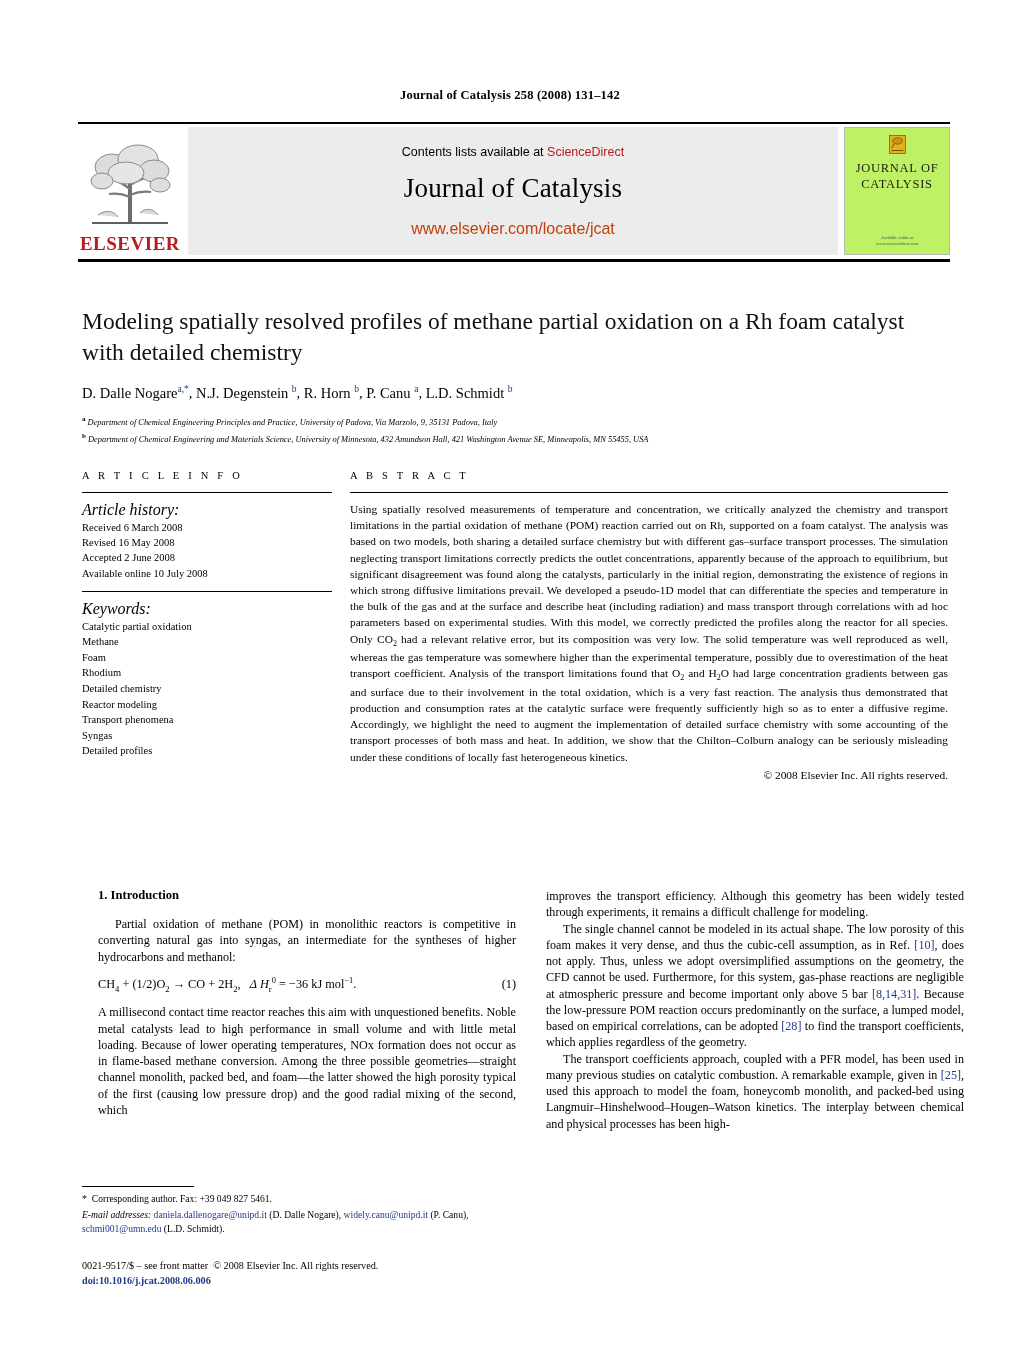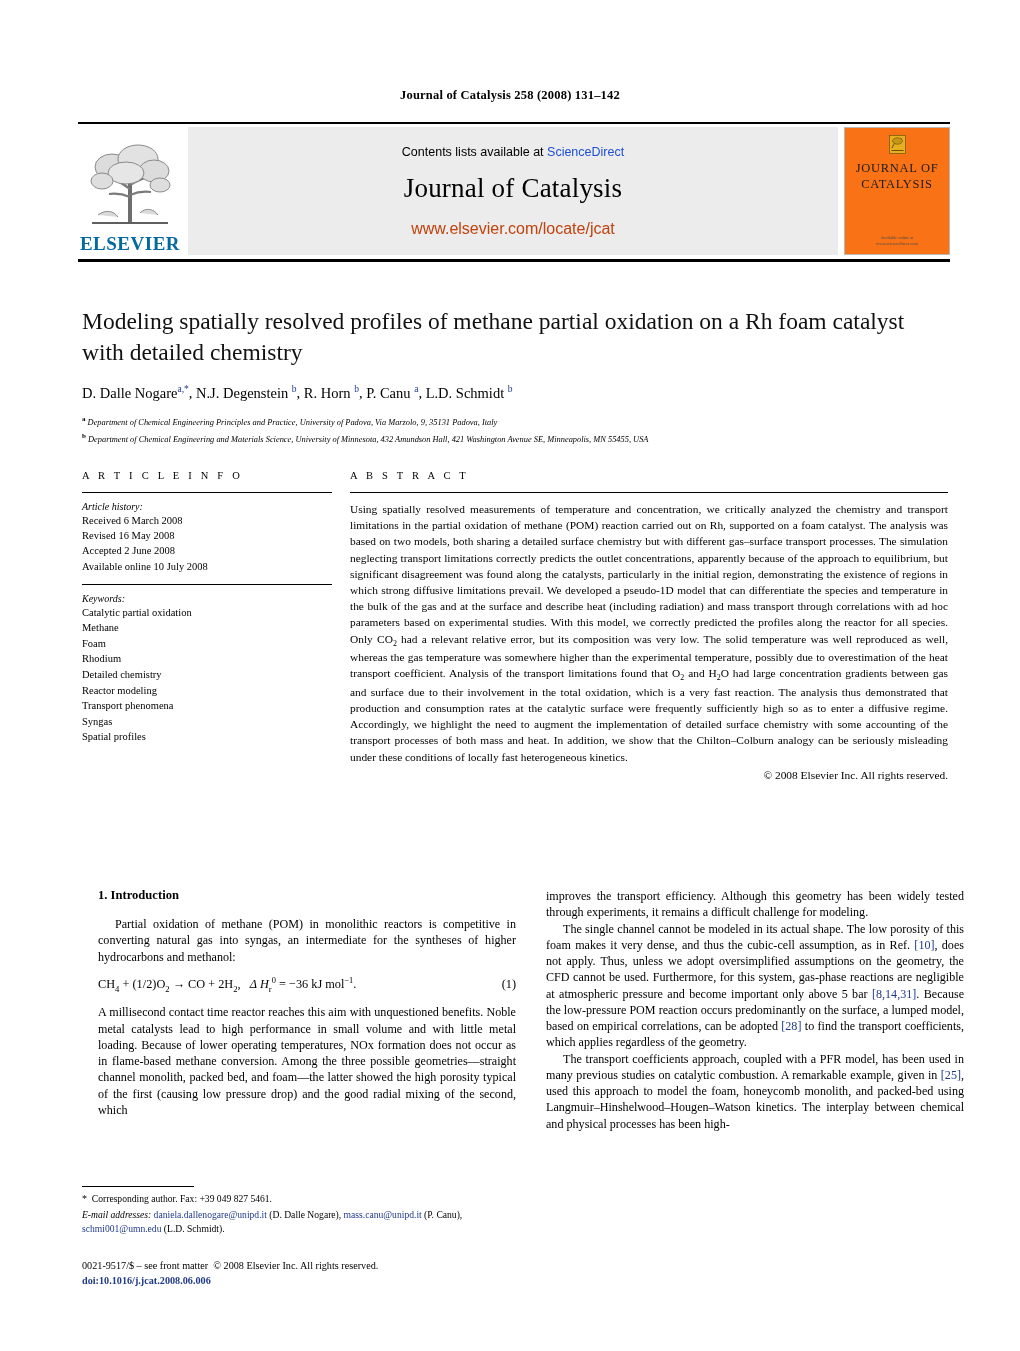--- a/index.html
+++ b/index.html
@@ -25,39 +25,39 @@
   .rule-top { border-top:2.5px solid #000; width:872px; }
   .mast-inner { display:flex; align-items:stretch; height:128px; margin-top:3px; }
 
   .elsevier-logo {
     width:104px; flex:0 0 104px; display:flex; flex-direction:column;
     align-items:center; justify-content:flex-end; padding-bottom:2px;
   }
   .tree-svg { display:block; }
   .elsevier-word {
     font-family:"Liberation Serif", serif;
-    color:#0369a1; font-size:19px; font-weight:bold;
+    color:#b91c1c; font-size:19px; font-weight:bold;
     letter-spacing:0.5px; line-height:1; margin-top:1px;
   }
 
   .contents-box {
     flex:1 1 auto; background:#ececec; margin:0 6px 0 6px;
     display:flex; flex-direction:column; align-items:center;
     justify-content:center; padding:6px 0;
   }
   .contents-line { font-family:"Liberation Sans", sans-serif; font-size:12.5px; }
-  .sd-link { color:#1d4ed8; }
+  .sd-link { color:#b91c1c; }
   .jtitle {
     font-family:"Liberation Serif", serif;
     font-size:27px; margin:14px 0 16px 0; letter-spacing:0.2px;
   }
   .jurl { font-family:"Liberation Sans", sans-serif; font-size:16px; color:#c2410c; }
 
   .cover {
-    width:104px; flex:0 0 104px; background:#f97316;
+    width:104px; flex:0 0 104px; background:#bef264;
     border:1px solid #b9b9b9; position:relative;
     display:flex; flex-direction:column; align-items:center;
   }
   .cover-mini-logo { margin-top:7px; width:17px; height:19px; }
   .cover-title {
     margin-top:7px; text-align:center; font-family:"Liberation Serif", serif;
     font-size:12.5px; line-height:1.25; letter-spacing:0.7px; color:#1b1b1b;
   }
   .cover-foot {
     position:absolute; bottom:7px; left:0; right:0; text-align:center;
@@ -80,21 +80,21 @@
   .infoabs { position:absolute; left:82px; top:470px; width:866px; display:flex; }
   .col-info { width:250px; flex:0 0 250px; }
   .col-abs { flex:1 1 auto; margin-left:18px; }
 
   .sec-head {
     font-family:"Liberation Serif", serif; font-size:10.5px; font-weight:normal;
     letter-spacing:3.2px; margin-bottom:11px;
   }
   .hr-thin { border-top:1.6px solid #000; margin:0 0 8px 0; }
   .hr-thin2 { border-top:1.6px solid #000; margin:10px 0 8px 0; }
-  .info-label { font-style:italic; font-size:10px; margin-bottom:1px; }
+  .info-label { font-style:italic; font-size:16px; margin-bottom:1px; }
   .info-line { font-size:10.5px; line-height:1.45; }
   .kw-line { font-size:10.5px; line-height:1.48; }
 
   .abs-text {
     font-size:11.4px; line-height:1.42; text-align:justify;
   }
   .abs-copy { margin-top:4px; text-align:right; font-size:11.4px; }
 
   
   .body2 { position:absolute; left:98px; top:888px; width:866px; display:flex;justify-content:space-between; }
@@ -206,21 +206,21 @@
       <div class="info-label">Keywords:</div>
       <div>
           <div class="kw-line">Catalytic partial oxidation</div>
           <div class="kw-line">Methane</div>
           <div class="kw-line">Foam</div>
           <div class="kw-line">Rhodium</div>
           <div class="kw-line">Detailed chemistry</div>
           <div class="kw-line">Reactor modeling</div>
           <div class="kw-line">Transport phenomena</div>
           <div class="kw-line">Syngas</div>
-          <div class="kw-line">Spatial profiles</div>
+          <div class="kw-line">Detailed profiles</div>
         </div>
     </div>
 
     <div class="col-abs">
       <div class="sec-head">A B S T R A C T</div>
       <div class="hr-thin"></div>
       <div class="abs-text">Using spatially resolved measurements of temperature and concentration, we critically analyzed the chemistry and transport limitations in the partial oxidation of methane (POM) reaction carried out on Rh, supported on a foam catalyst. The analysis was based on two models, both sharing a detailed surface chemistry but with different gas–surface transport processes. The simulation neglecting transport limitations correctly predicts the outlet concentrations, apparently because of the approach to equilibrium, but significant disagreement was found along the catalysts, particularly in the initial region, demonstrating the existence of regions in which strong diffusive limitations prevail. We developed a pseudo-1D model that can differentiate the species and temperature in the bulk of the gas and at the surface and describe heat (including radiation) and mass transport through correlations with ad hoc parameters based on experimental studies. With this model, we correctly predicted the profiles along the reactor for all species. Only CO<sub>2</sub> had a relevant relative error, but its composition was very low. The solid temperature was well reproduced as well, whereas the gas temperature was somewhere higher than the experimental temperature, possibly due to overestimation of the heat transport coefficient. Analysis of the transport limitations found that O<sub>2</sub> and H<sub>2</sub>O had large concentration gradients between gas and surface due to their involvement in the total oxidation, which is a very fast reaction. The analysis thus demonstrated that production and consumption rates at the catalytic surface were frequently sufficiently high so as to enter a diffusive regime. Accordingly, we highlight the need to augment the implementation of detailed surface chemistry with some accounting of the transport processes of both mass and heat. In addition, we show that the Chilton–Colburn analogy can be seriously misleading under these conditions of locally fast heterogeneous kinetics.</div>
       <div class="abs-copy">© 2008 Elsevier Inc. All rights reserved.</div>
     </div>
   </div>
@@ -239,21 +239,21 @@
     <div class="bcol right">
       <p class="bt noind">improves the transport efficiency. Although this geometry has been widely tested through experiments, it remains a difficult challenge for modeling.</p>
       <p class="bt">The single channel cannot be modeled in its actual shape. The low porosity of this foam makes it very dense, and thus the cubic-cell assumption, as in Ref. <span class="ref">[10]</span>, does not apply. Thus, unless we adopt oversimplified assumptions on the geometry, the CFD cannot be used. Furthermore, for this system, gas-phase reactions are negligible at atmospheric pressure and become important only above 5 bar <span class="ref">[8,14,31]</span>. Because the low-pressure POM reaction occurs predominantly on the surface, a lumped model, based on empirical correlations, can be adopted <span class="ref">[28]</span> to find the transport coefficients, which applies regardless of the geometry.</p>
       <p class="bt">The transport coefficients approach, coupled with a PFR model, has been used in many previous studies on catalytic combustion. A remarkable example, given in <span class="ref">[25]</span>, used this approach to model the foam, honeycomb monolith, and packed-bed using Langmuir–Hinshelwood–Hougen–Watson kinetics. The interplay between chemical and physical processes has been high-</p>
     </div>
   </div>
 
   <div class="fnote">
     <div class="fn-rule"></div>
     <div class="fn-line"><span class="star">*</span>&nbsp;&nbsp;Corresponding author. Fax: +39 049 827 5461.</div>
-    <div class="fn-line" style="margin-top:1px;"><span class="fn-em">E-mail addresses:</span> <span class="mail">daniela.dallenogare@unipd.it</span> (D. Dalle Nogare), <span class="mail">mass.canu@unipd.it</span> (P. Canu), <span class="mail">schmi001@umn.edu</span> (L.D. Schmidt).</div>
+    <div class="fn-line" style="margin-top:1px;"><span class="fn-em">E-mail addresses:</span> <span class="mail">daniela.dallenogare@unipd.it</span> (D. Dalle Nogare), <span class="mail">widely.canu@unipd.it</span> (P. Canu), <span class="mail">schmi001@umn.edu</span> (L.D. Schmidt).</div>
   </div>
 
   <div class="issn">
     <div>0021-9517/$ – see front matter&nbsp; © 2008 Elsevier Inc. All rights reserved.</div>
     <div class="doi">doi:10.1016/j.jcat.2008.06.006</div>
   </div>
 
 </div>
 
 </body></html>

